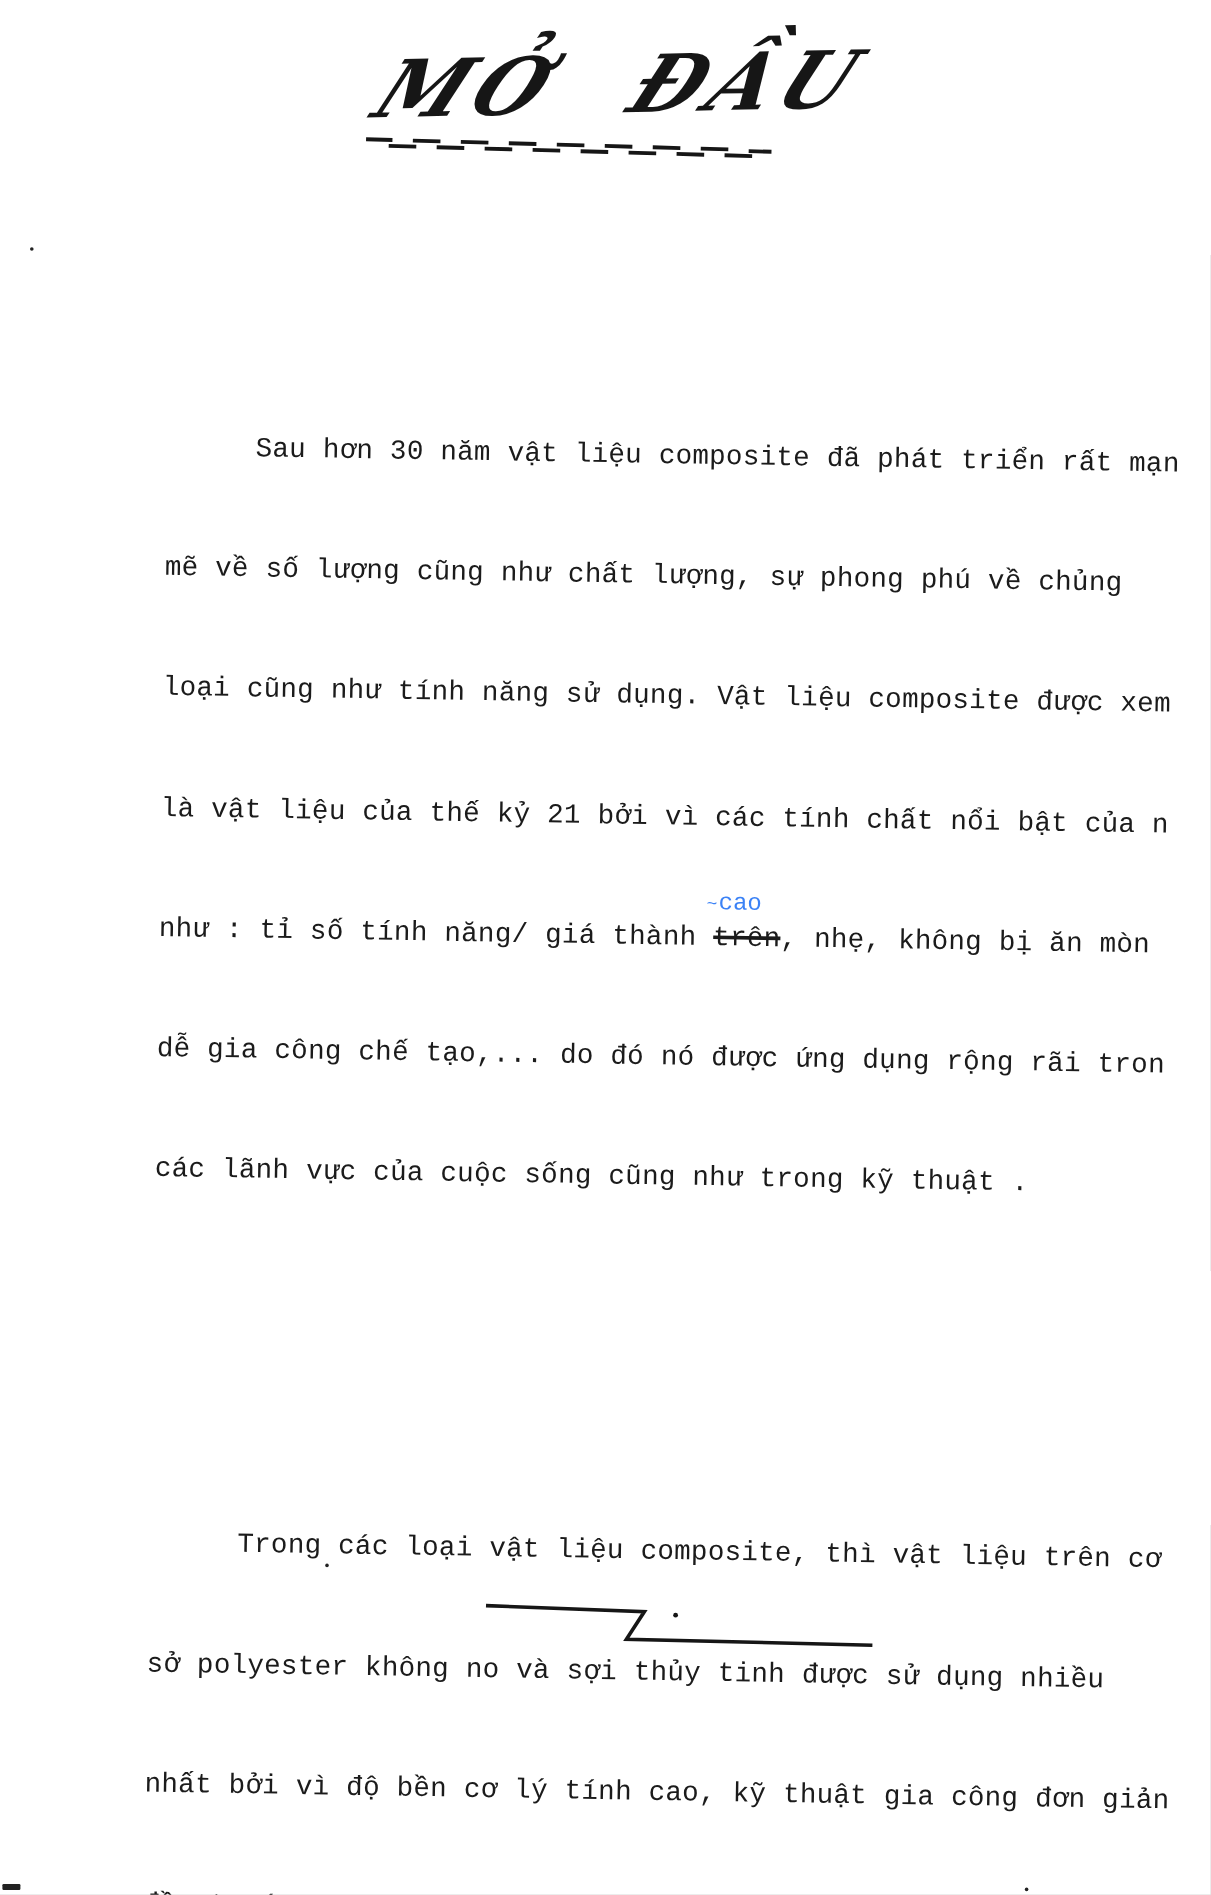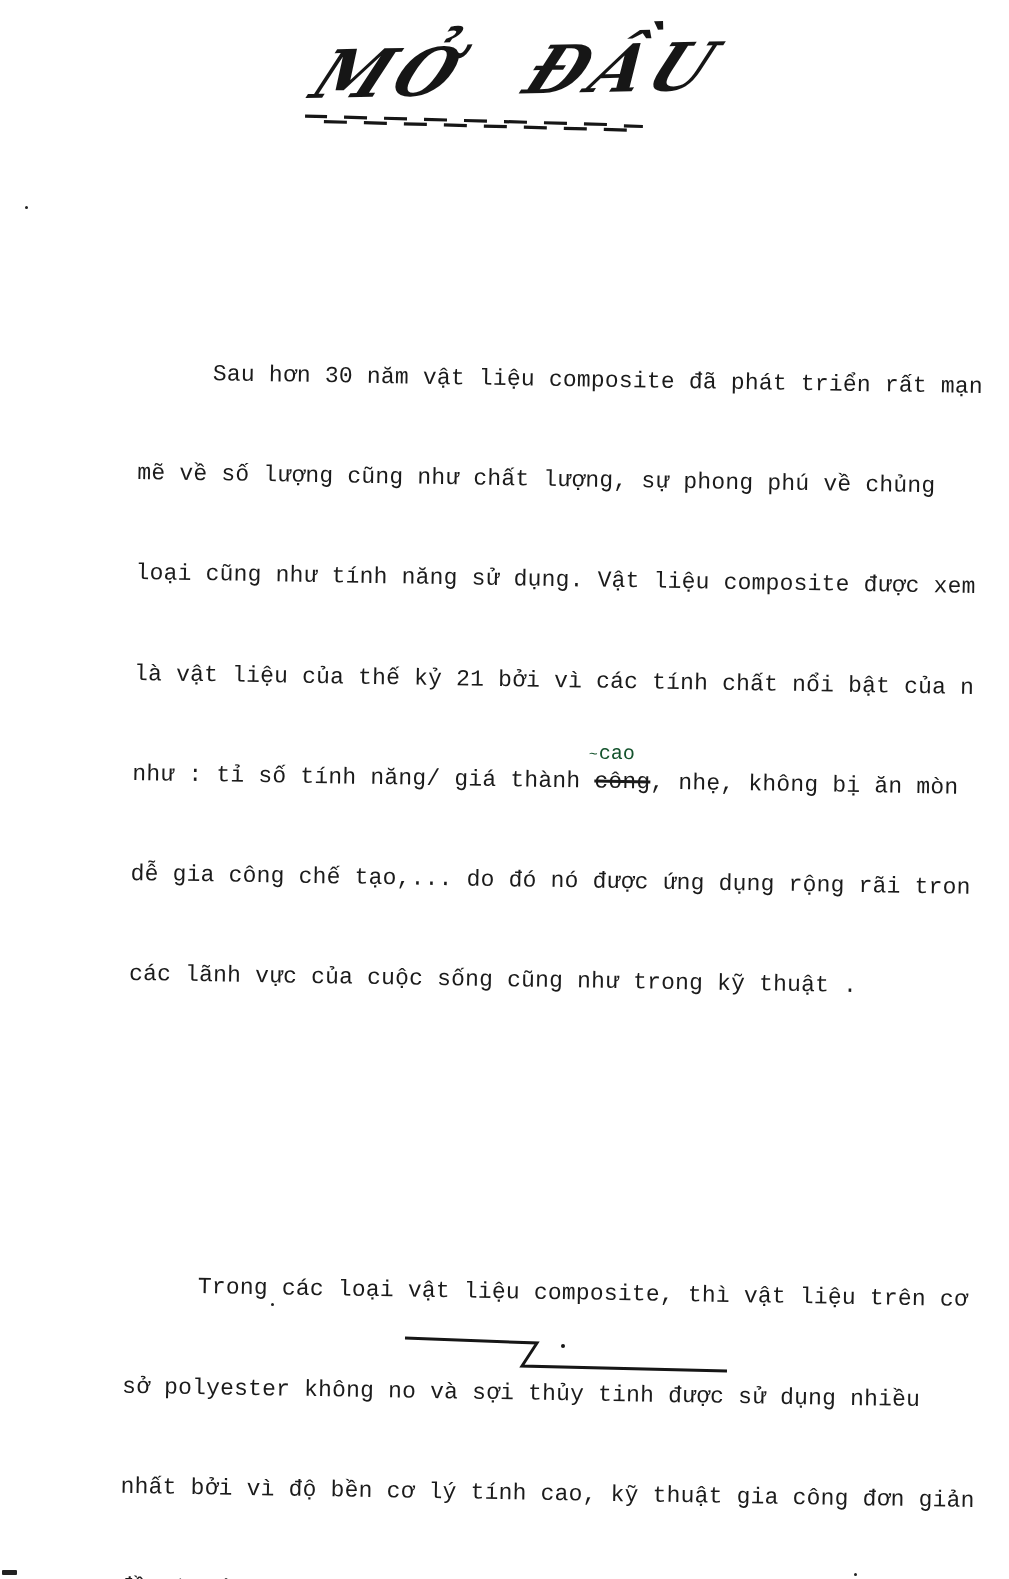--- a/index.html
+++ b/index.html
@@ -45,21 +45,21 @@
   .para:nth-of-type(2){margin-bottom:34px;}
   .para:nth-of-type(3){margin-bottom:28px;}
   .para:nth-of-type(4){margin-bottom:24px;}
   .line{height:33.4px;}
   .line.indent{padding-left:74px;}
   .strike{text-decoration:line-through;text-decoration-thickness:3px;}
   .insert-wrap{position:relative;display:inline-block;width:0;vertical-align:baseline;}
   .insert-pos{
     position:absolute;left:-62px;top:-44px;
     font-size:20px;line-height:20px;letter-spacing:0;
-    white-space:nowrap;color:#14532d;
+    white-space:nowrap;color:#3b82f6;
   }
   .insert-mark{font-size:15px;margin-right:1px;}
   
   .divider{position:absolute;left:400px;top:1330px;width:340px;height:50px;}
   .artifact{position:absolute;background:#222;border-radius:50%;}
   .artifact.dot-a{left:25px;top:206px;width:3px;height:3px;}
   .artifact.dot-b{left:271px;top:1303px;width:3px;height:3px;}
   .artifact.corner-mark{left:2px;top:1570px;width:15px;height:5px;border-radius:1px;}
   .artifact.dot-c{left:854px;top:1573px;width:3px;height:3px;}
   svg .stroke{stroke:#161616;fill:none;}
@@ -78,21 +78,21 @@
     </g>
   </svg>
 
   <div class="content">
 
     <div class="para">
       <div class="line indent">Sau hơn 30 năm vật liệu composite đã phát triển rất mạn</div>
       <div class="line">mẽ về số lượng cũng như chất lượng, sự phong phú về chủng</div>
       <div class="line">loại cũng như tính năng sử dụng. Vật liệu composite được xem</div>
       <div class="line">là vật liệu của thế kỷ 21 bởi vì các tính chất nổi bật của n</div>
-      <div class="line"><span>như : tỉ số tính năng/ giá thành </span><span class="strike">công</span><span class="insert-wrap"><span class="insert-pos"><span class="insert-mark">~</span><span>cao</span></span></span><span>, nhẹ, không bị ăn mòn</span></div>
+      <div class="line"><span>như : tỉ số tính năng/ giá thành </span><span class="strike">trên</span><span class="insert-wrap"><span class="insert-pos"><span class="insert-mark">~</span><span>cao</span></span></span><span>, nhẹ, không bị ăn mòn</span></div>
       <div class="line">dễ gia công chế tạo,... do đó nó được ứng dụng rộng rãi tron</div>
       <div class="line">các lãnh vực của cuộc sống cũng như trong kỹ thuật .</div>
     </div>
 
     <div class="para">
       <div class="line indent">Trong các loại vật liệu composite, thì vật liệu trên cơ</div>
       <div class="line">sở polyester không no và sợi thủy tinh được sử dụng nhiều</div>
       <div class="line">nhất bởi vì độ bền cơ lý tính cao, kỹ thuật gia công đơn giản</div>
       <div class="line">đầu tư ít và giá thành rẻ, rất phù hợp với điều kiện hiện nay</div>
       

